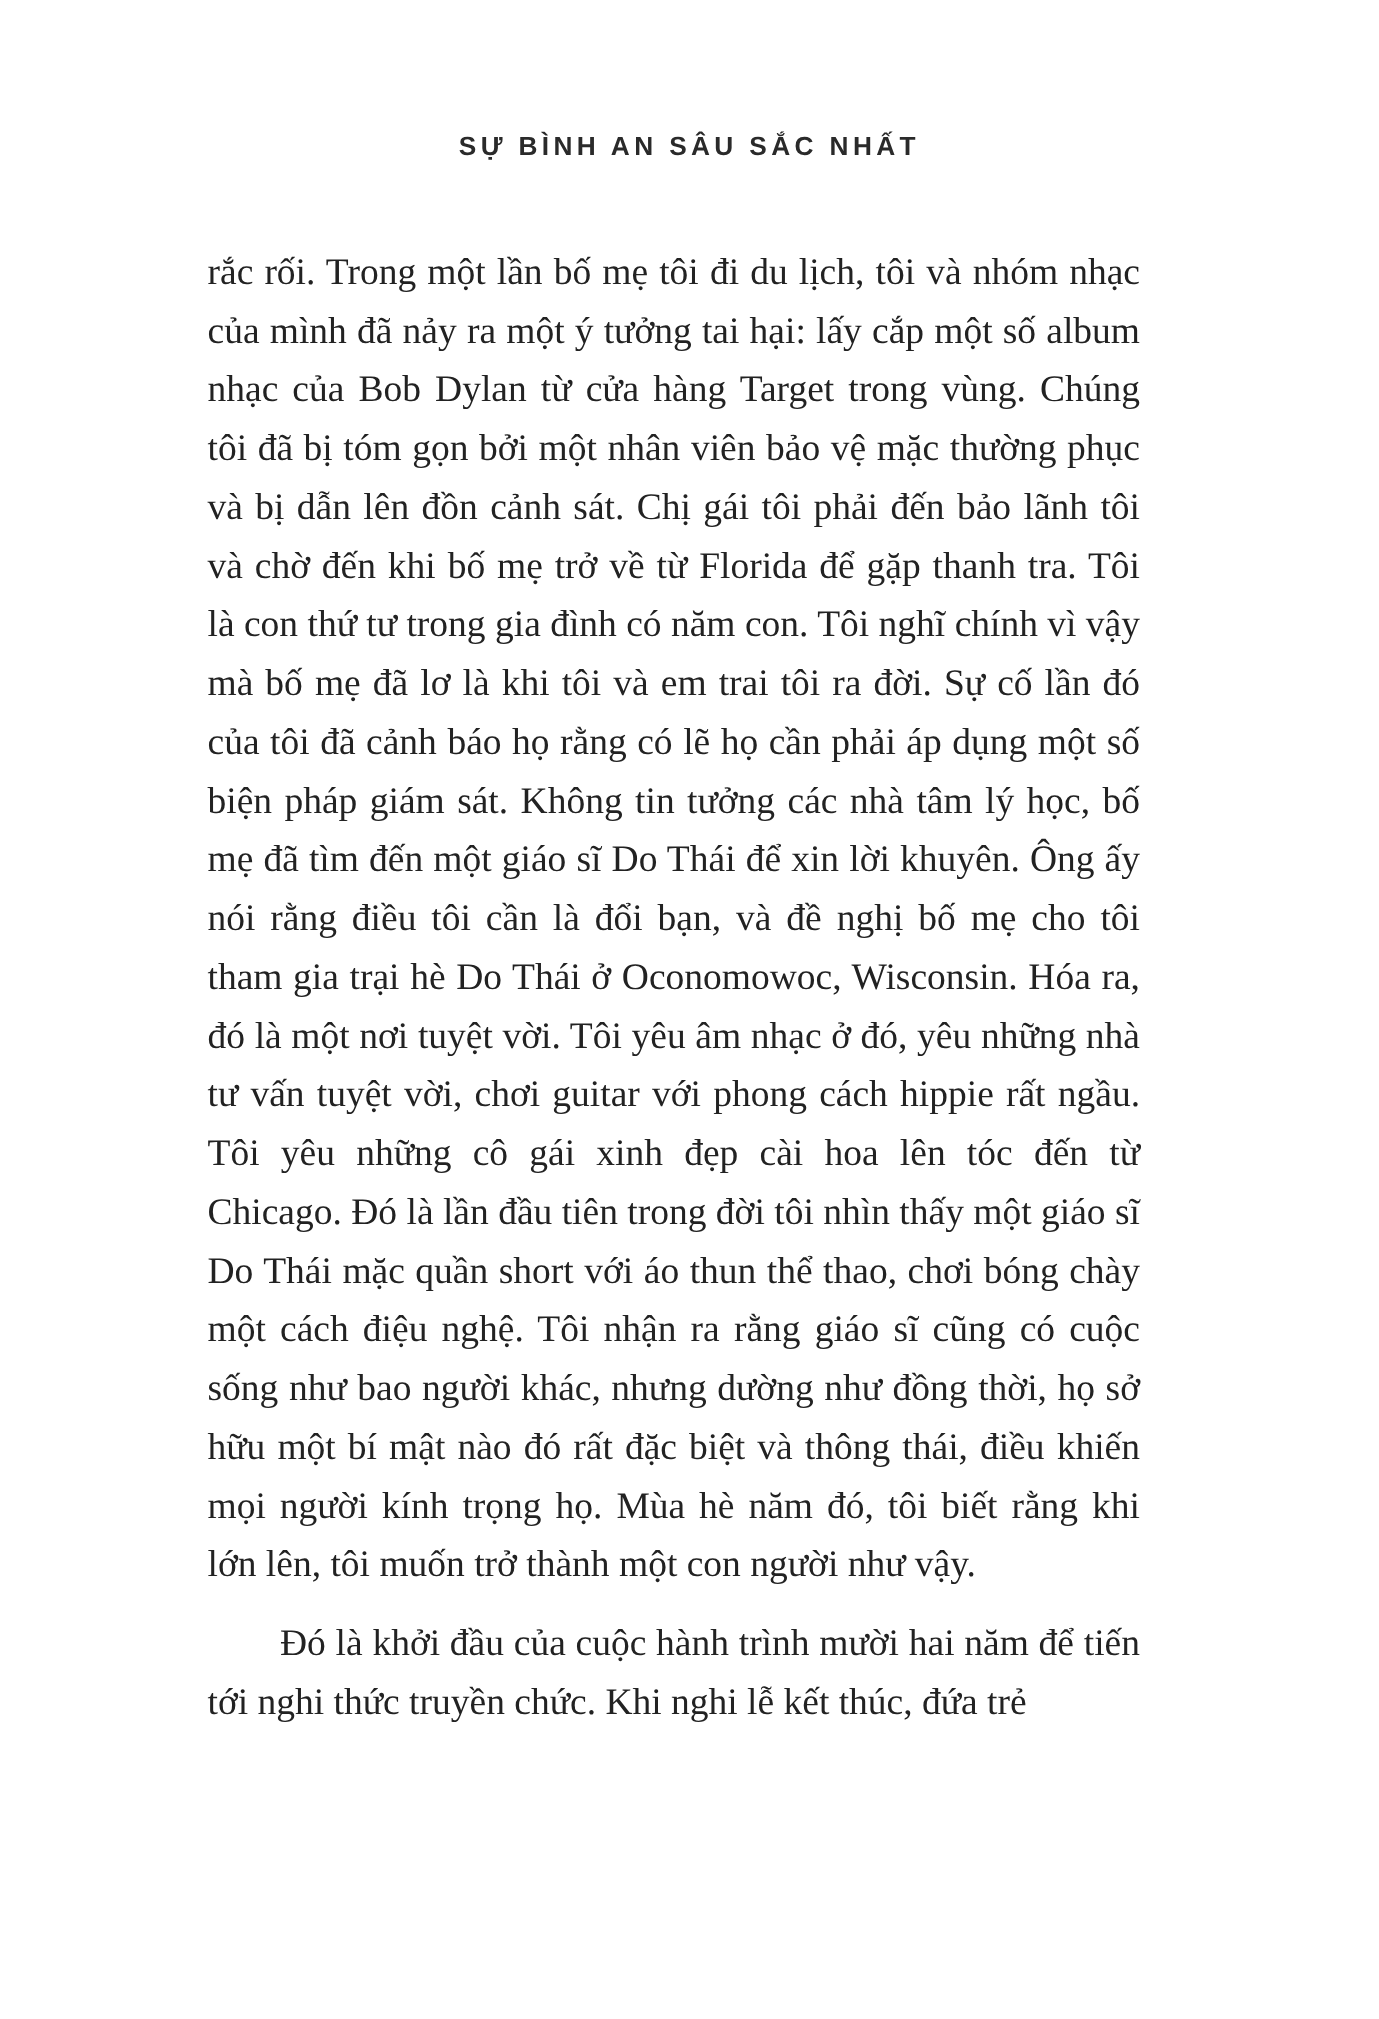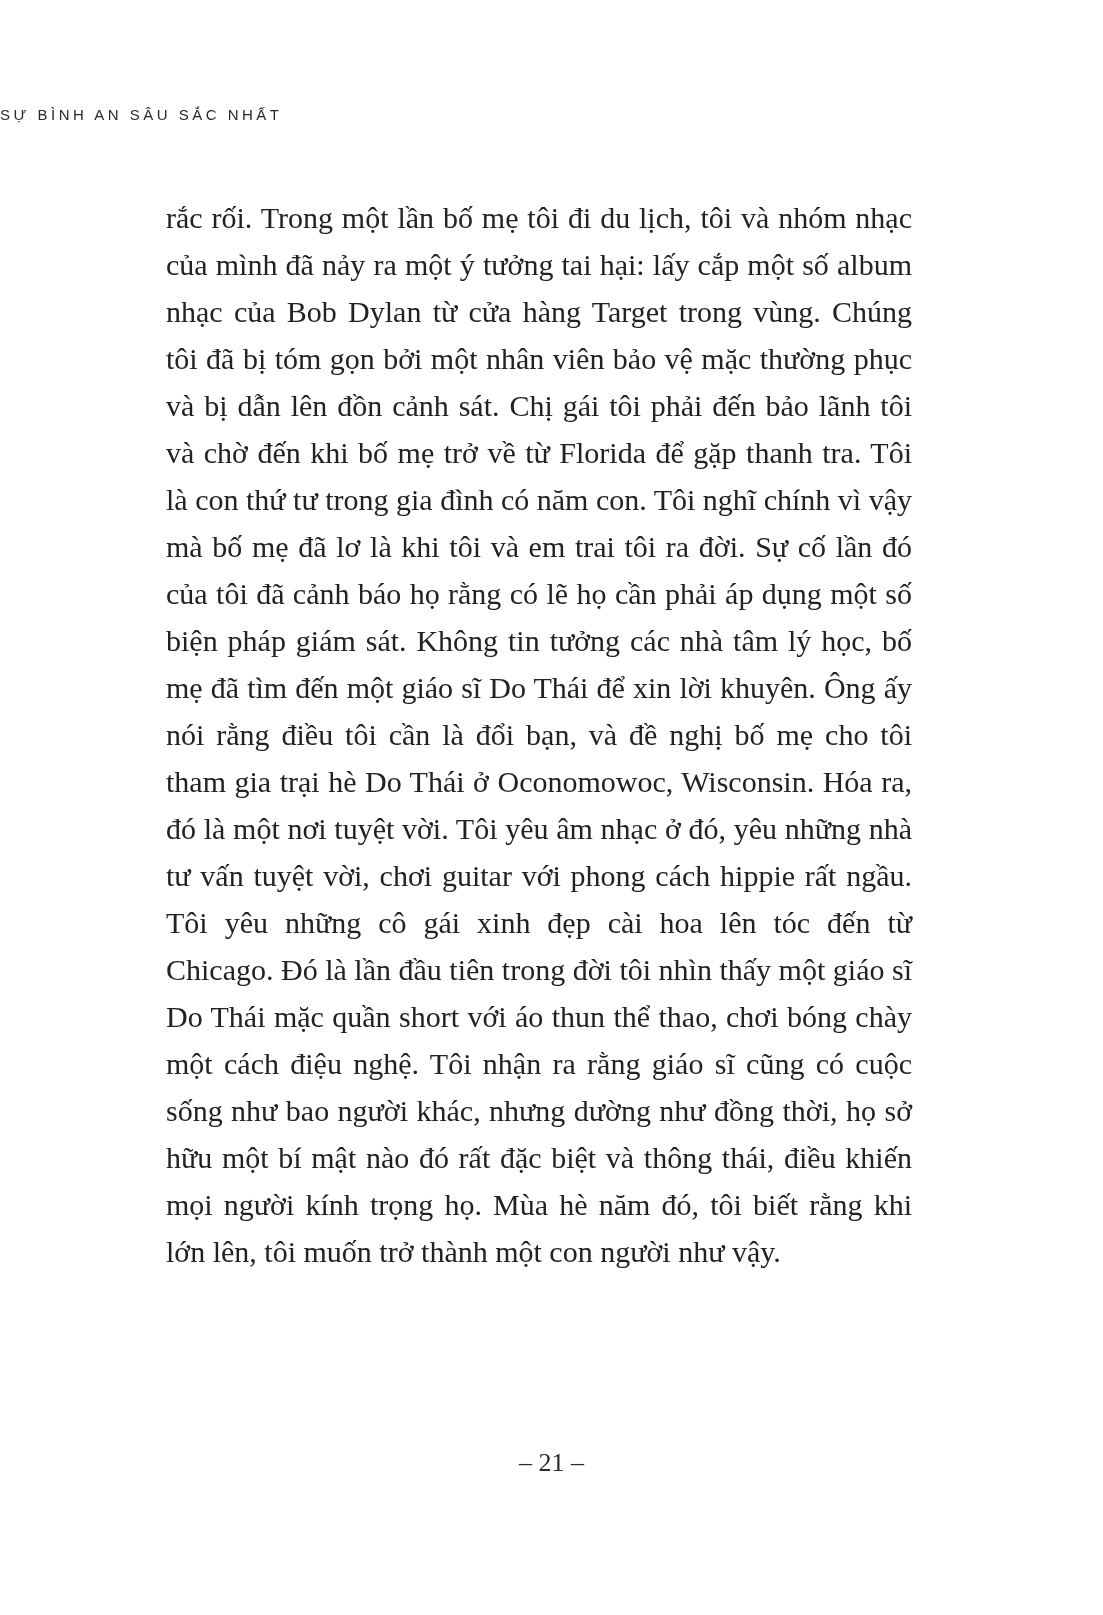--- a/index.html
+++ b/index.html
@@ -15,24 +15,24 @@
     background: #ffffff;
     color: #1e1e1e;
     font-family: "Liberation Serif", "DejaVu Serif", serif;
     overflow: hidden;
   }
   .running-header {
     position: absolute;
     top: 106px;
     left: 0;
     width: 100%;
-    text-align: left;
+    text-align: center;
     font-family: "Liberation Sans", "DejaVu Sans", sans-serif;
-    font-size: 15px;
-    font-weight: 400;
+    font-size: 21px;
+    font-weight: 700;
     letter-spacing: 3.5px;
     color: #2a2a2a;
   }
   .content {
     position: absolute;
     top: 178px;
     left: 150px;
     width: 778px;
     font-size: 30px;
     line-height: 47px;
@@ -60,17 +60,17 @@
 </style>
 </head>
 <body>
 
 <div class="page">
 
   <div class="running-header">SỰ BÌNH AN SÂU SẮC NHẤT</div>
 
   <div class="content">
     <p>rắc rối. Trong một lần bố mẹ tôi đi du lịch, tôi và nhóm nhạc của mình đã nảy ra một ý tưởng tai hại: lấy cắp một số album nhạc của Bob Dylan từ cửa hàng Target trong vùng. Chúng tôi đã bị tóm gọn bởi một nhân viên bảo vệ mặc thường phục và bị dẫn lên đồn cảnh sát. Chị gái tôi phải đến bảo lãnh tôi và chờ đến khi bố mẹ trở về từ Florida để gặp thanh tra. Tôi là con thứ tư trong gia đình có năm con. Tôi nghĩ chính vì vậy mà bố mẹ đã lơ là khi tôi và em trai tôi ra đời. Sự cố lần đó của tôi đã cảnh báo họ rằng có lẽ họ cần phải áp dụng một số biện pháp giám sát. Không tin tưởng các nhà tâm lý học, bố mẹ đã tìm đến một giáo sĩ Do Thái để xin lời khuyên. Ông ấy nói rằng điều tôi cần là đổi bạn, và đề nghị bố mẹ cho tôi tham gia trại hè Do Thái ở Oconomowoc, Wisconsin. Hóa ra, đó là một nơi tuyệt vời. Tôi yêu âm nhạc ở đó, yêu những nhà tư vấn tuyệt vời, chơi guitar với phong cách hippie rất ngầu. Tôi yêu những cô gái xinh đẹp cài hoa lên tóc đến từ Chicago. Đó là lần đầu tiên trong đời tôi nhìn thấy một giáo sĩ Do Thái mặc quần short với áo thun thể thao, chơi bóng chày một cách điệu nghệ. Tôi nhận ra rằng giáo sĩ cũng có cuộc sống như bao người khác, nhưng dường như đồng thời, họ sở hữu một bí mật nào đó rất đặc biệt và thông thái, điều khiến mọi người kính trọng họ. Mùa hè năm đó, tôi biết rằng khi lớn lên, tôi muốn trở thành một con người như vậy.</p>
+    <p class="indented">Đó là khởi đầu của cuộc hành trình mười hai năm để tiến tới nghi thức truyền chức. Khi nghi lễ kết thúc, đứa trẻ</p>
   </div>
 
-  <div class="page-number">– 21 –</div>
 
 </div>
 
 </body></html>

